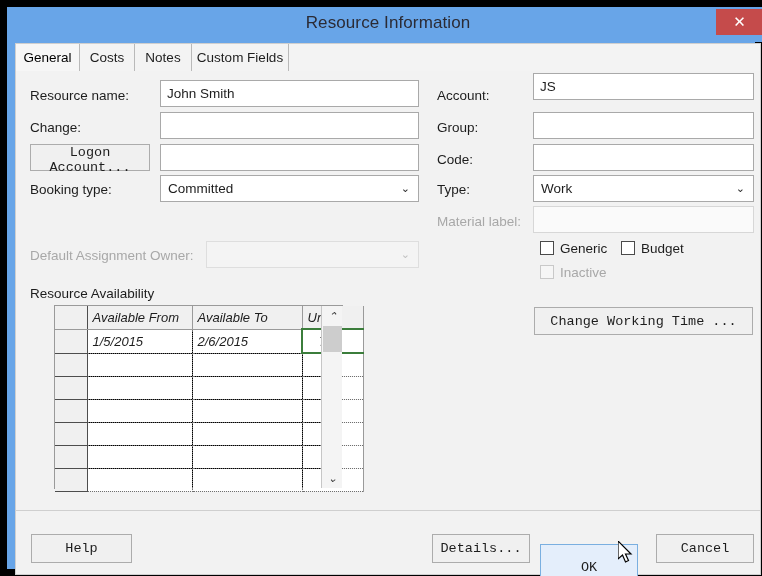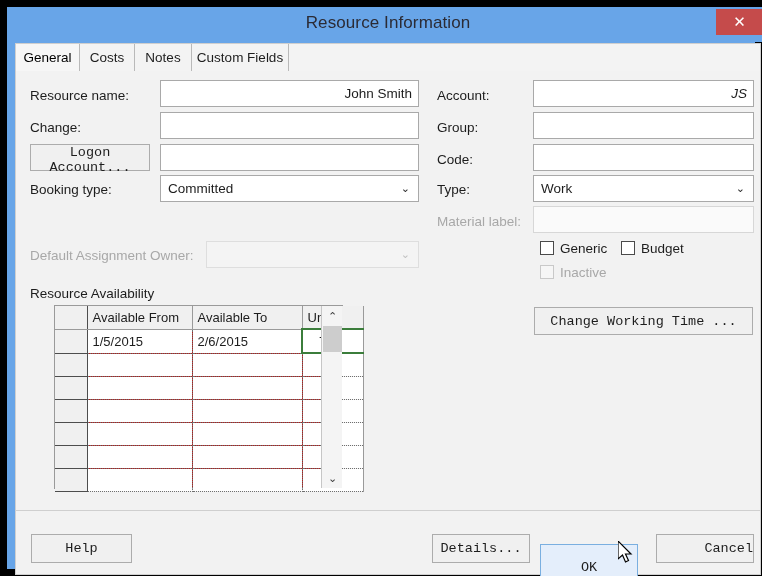--- a/index.html
+++ b/index.html
@@ -128,21 +128,20 @@
     box-sizing: border-box;
     background: #ffffff;
     border: 1px solid #a9a9a9;
     font-family: "Liberation Sans", sans-serif;
     font-size: 13.5px;
     color: #1d1d1d;
     padding: 0 6px;
     height: 27px;
     line-height: 25px;
     outline: none;
-    text-align: right;
   }
   .tf.disabled {
     background: #fafafa;
     border-color: #d7d7d7;
     color: #b0b0b0;
   }
 
   .combo {
     position: absolute;
     box-sizing: border-box;
@@ -222,22 +221,23 @@
   }
 
   
   .tbl-frame {
     position: absolute;
     left: 46px;
     top: 298px;
     width: 289px;
     height: 184px;
     box-sizing: border-box;
-    background: #b91c1c;
+    background: #000000;
     border: 1px solid #9a9a9a;
+    font-style: italic;
   }
   .tbl {
     position: absolute;
     left: 0; top: 0;
     width: 308px;
     height: 182px;
     border-collapse: collapse;
     table-layout: fixed;
   }
   .tbl th {
@@ -358,21 +358,21 @@
       <span class="carr">⌄</span>
     </div>
 
     <div class="lbl dim" style="left:14px;top:177px;">Default Assignment Owner:</div>
     <div class="combo disabled" style="left:190px;top:170px;width:213px;">
       <span class="cval"></span>
       <span class="carr">⌄</span>
     </div>
 
     <div class="lbl" style="left:421px;top:17px;">Account:</div>
-    <input class="tf" style="left: 517px; top: 9px; width: 221px; font-style: italic;" value="JS">
+    <input class="tf" style="left: 517px; top: 2px; width: 221px;" value="JS">
 
     <div class="lbl" style="left:421px;top:49px;">Group:</div>
     <input class="tf" style="left: 517px; top: 41px; width: 221px;" value="">
 
     <div class="lbl" style="left:421px;top:81px;">Code:</div>
     <input class="tf" style="left: 517px; top: 73px; width: 221px;" value="">
 
     <div class="lbl" style="left:421px;top:111px;">Type:</div>
     <div class="combo" style="left:517px;top:104px;width:221px;">
       <span class="cval">Work</span>
@@ -464,20 +464,20 @@
         <div class="sb-arrow sb-down">⌄</div>
       </div>
     </div>
 
   </div>
 
   <div class="btnbar">
     <button class="pbtn" style="left:15px;top:23px;width:101px;height:29px;">Help</button>
     <button class="pbtn" style="left:416px;top:23px;width:98px;height:29px;">Details...</button>
     <button class="pbtn primary" style="left:524px;top:33px;width:98px;height:47px;">OK</button>
-    <button class="pbtn" style="left:640px;top:23px;width:98px;height:29px;text-align:right;">Cancel</button>
+    <button class="pbtn" style="left:640px;top:23px;width:98px;height:29px;">Cancel</button>
   </div>
 
   <svg class="cursor" viewBox="0 0 18 26">
     <polygon points="0,0 0,18 4.5,14 7.5,21 10.5,19.5 7.5,13 13,13" fill="#ffffff" stroke="#000000" stroke-width="1.2"></polygon>
   </svg>
 
 </div>
 
 </body></html>

